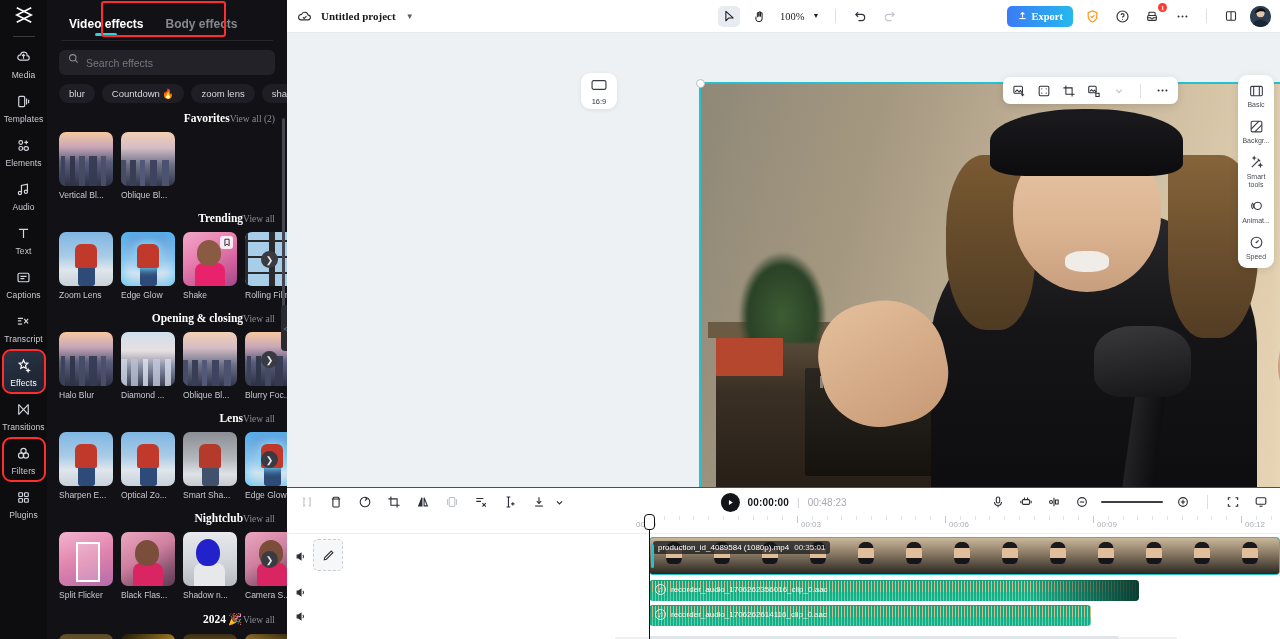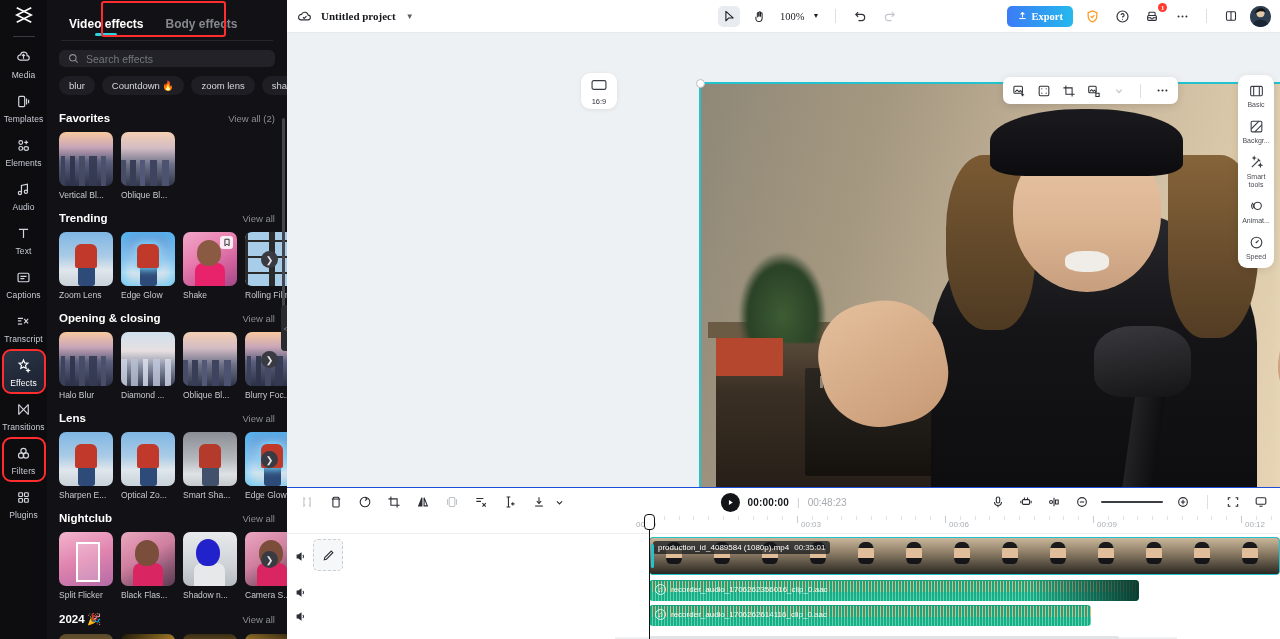--- a/index.html
+++ b/index.html
@@ -39,37 +39,37 @@
   .tab.active { color:#fff; }
   .tab.active::after {
     content:""; position:absolute; left:50%; transform:translateX(-50%);
     bottom:4px; width:22px; height:3px; border-radius:2px; background:#2ad4e0;
   }
   .tab-hl { position:absolute; left:54px; top:1px; width:125px; height:36px;
     border:2px solid #ff2d2d; border-radius:3px; pointer-events:none; }
   .tabs-underline { height:1px; background:#26262c; margin:0 14px; }
 
   .search {
-    margin: 9px 12px 0; height: 17px; background:#222228; border-radius:6px;
-    display:flex; align-items:center; gap:7px; padding: 0 9px;
+    margin: 9px 12px 0; height: 25px; background:#222228; border-radius:6px;
+    display:flex; gap:7px; padding: 0 9px;
   }
   .search input {
     background:transparent; border:none; outline:none; color:#d6d8de;
     font-size:10.5px; font-family:inherit; width:100%;
   }
   .search input::placeholder { color:#76787f; }
 
   .chips { display:flex; gap:7px; padding: 9px 12px 0; overflow:hidden; }
   .chip {
     background:#1e1e24; border-radius:11px; padding: 4px 10px; font-size:9.5px;
     color:#d6d8de; white-space:nowrap; cursor:pointer;
   }
 
   .scroller { position:absolute; top:100px; left:0; right:0; bottom:0; overflow:hidden; padding: 0 12px; }
-  .sec-head { display:flex; align-items:baseline; justify-content:space-between; margin: 12px 0 8px; }
+  .sec-head { display:flex; align-items:baseline; justify-content:flex-end; margin: 12px 0 8px; font-family: Liberation Serif, serif; }
   .sec-title { font-size:11.5px; font-weight:bold; color:#fff; }
   .sec-all { font-size:9.5px; color:#8b8d95; cursor:pointer; }
   .row { display:flex; gap:8px; position:relative; }
   .cell { width:54px; cursor:pointer; }
   .thumb { width:54px; height:54px; border-radius:7px; position:relative; overflow:hidden; }
   .cap { font-size:8.5px; color:#c8cad1; margin-top:4px; white-space:nowrap; overflow:hidden; text-overflow:clip; }
   .bmk { position:absolute; top:4px; right:4px; width:13px; height:13px; border-radius:3px;
     background:rgba(255,255,255,.85); display:flex; align-items:center; justify-content:center; }
   .arrow-next {
     position:absolute; right:-3px; top:19px; width:17px; height:17px; border-radius:50%;

